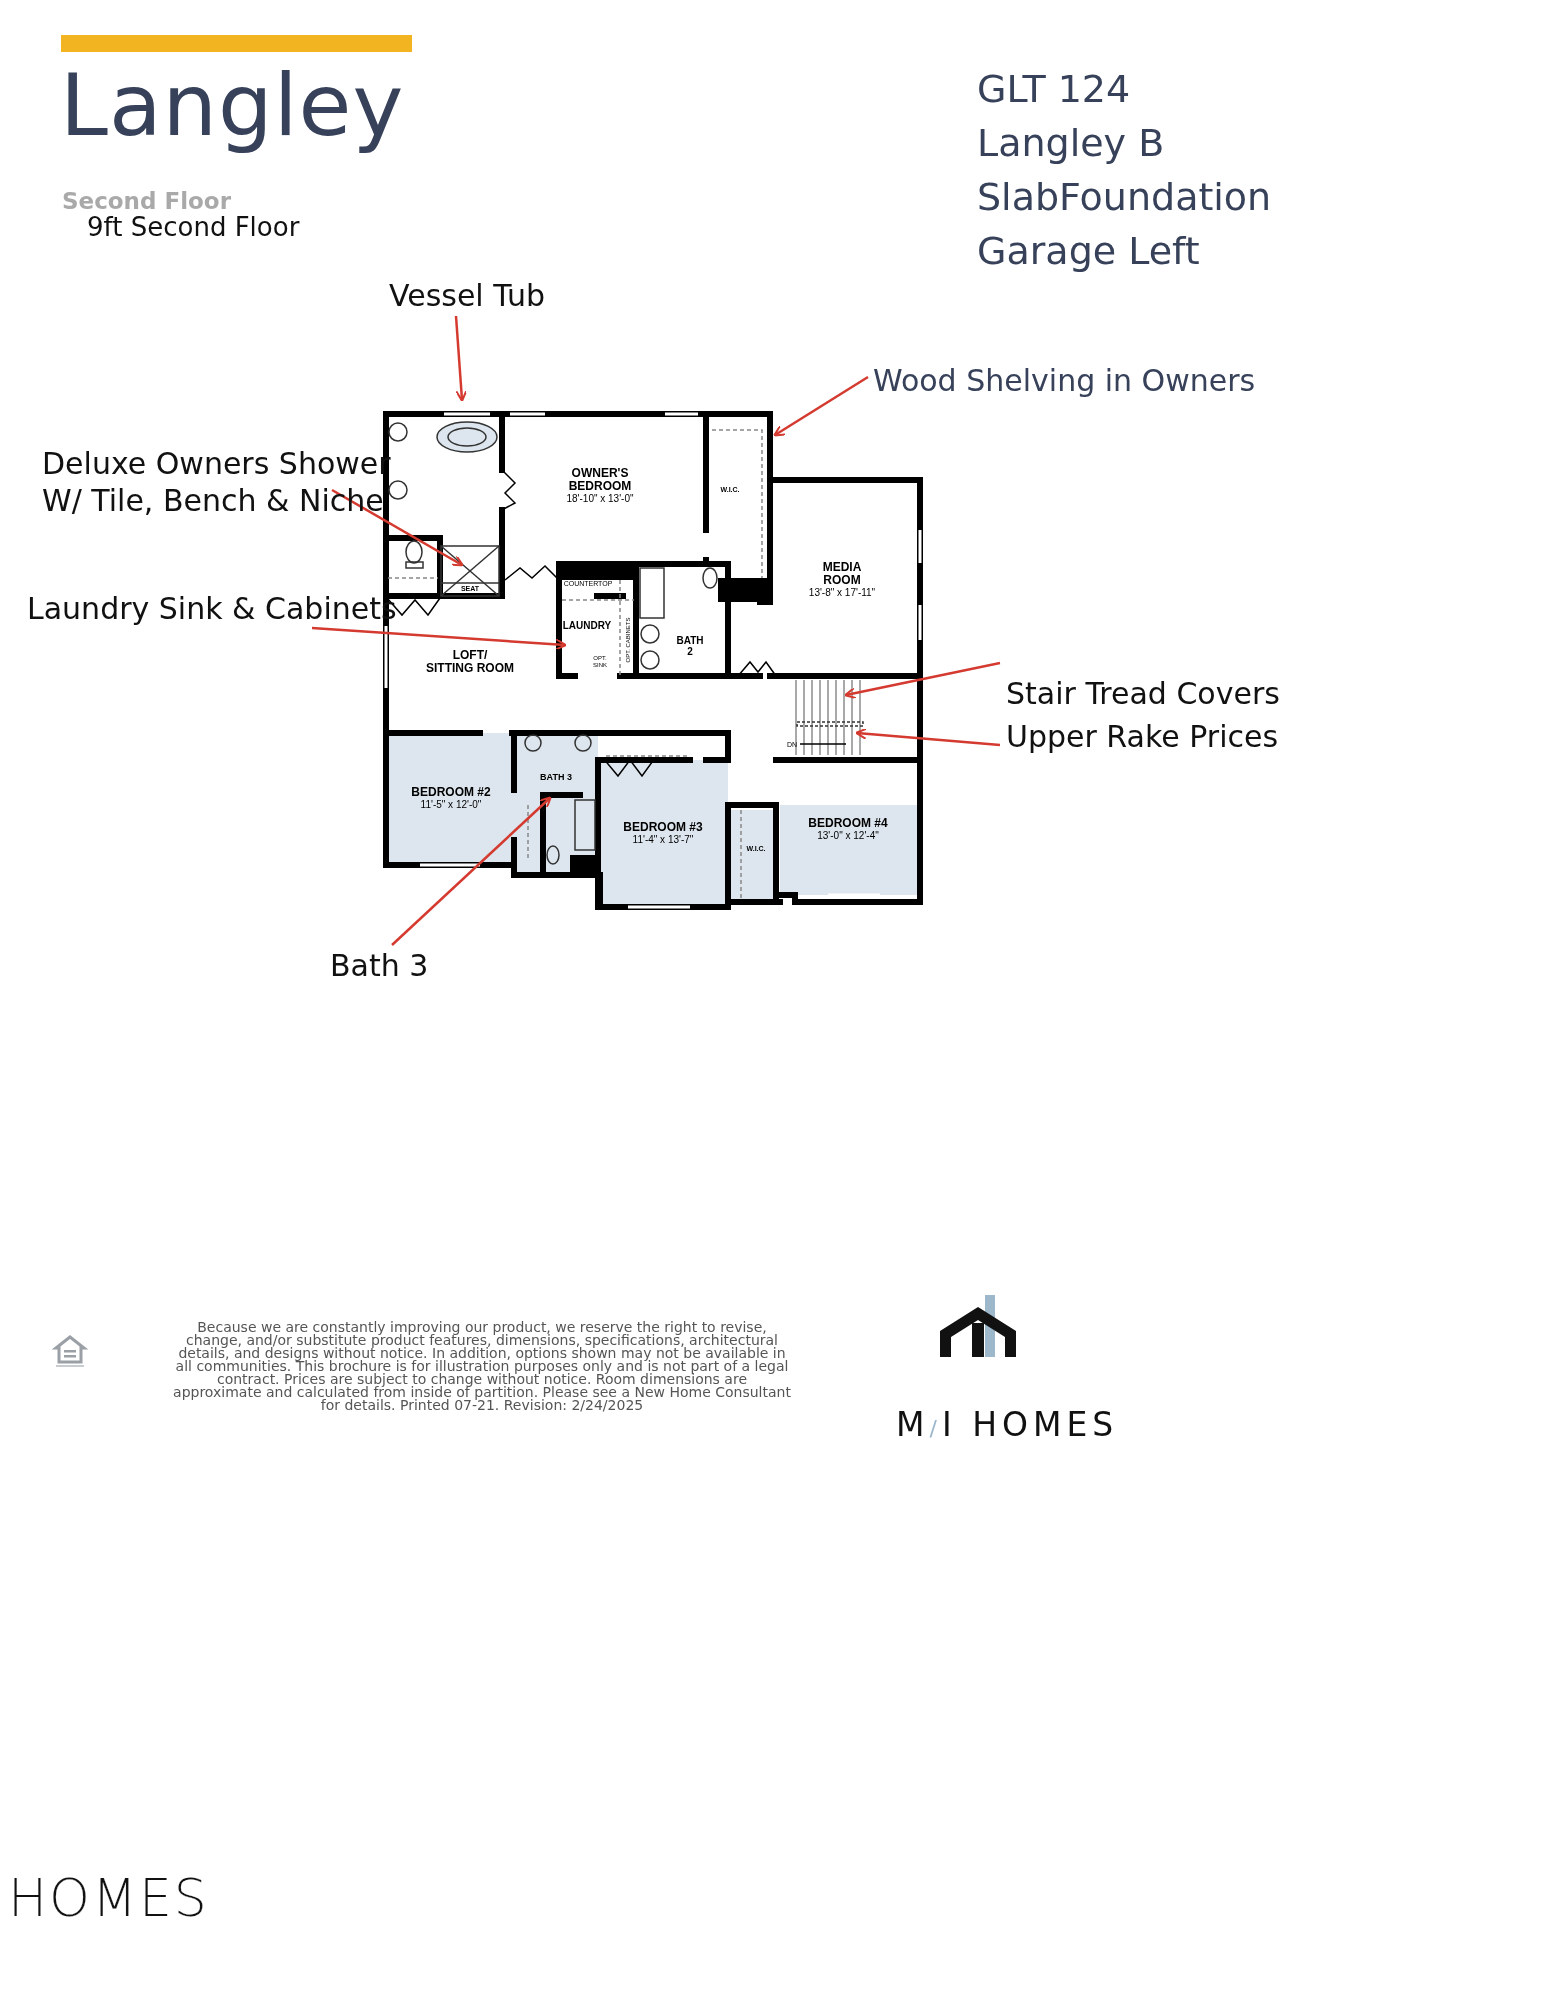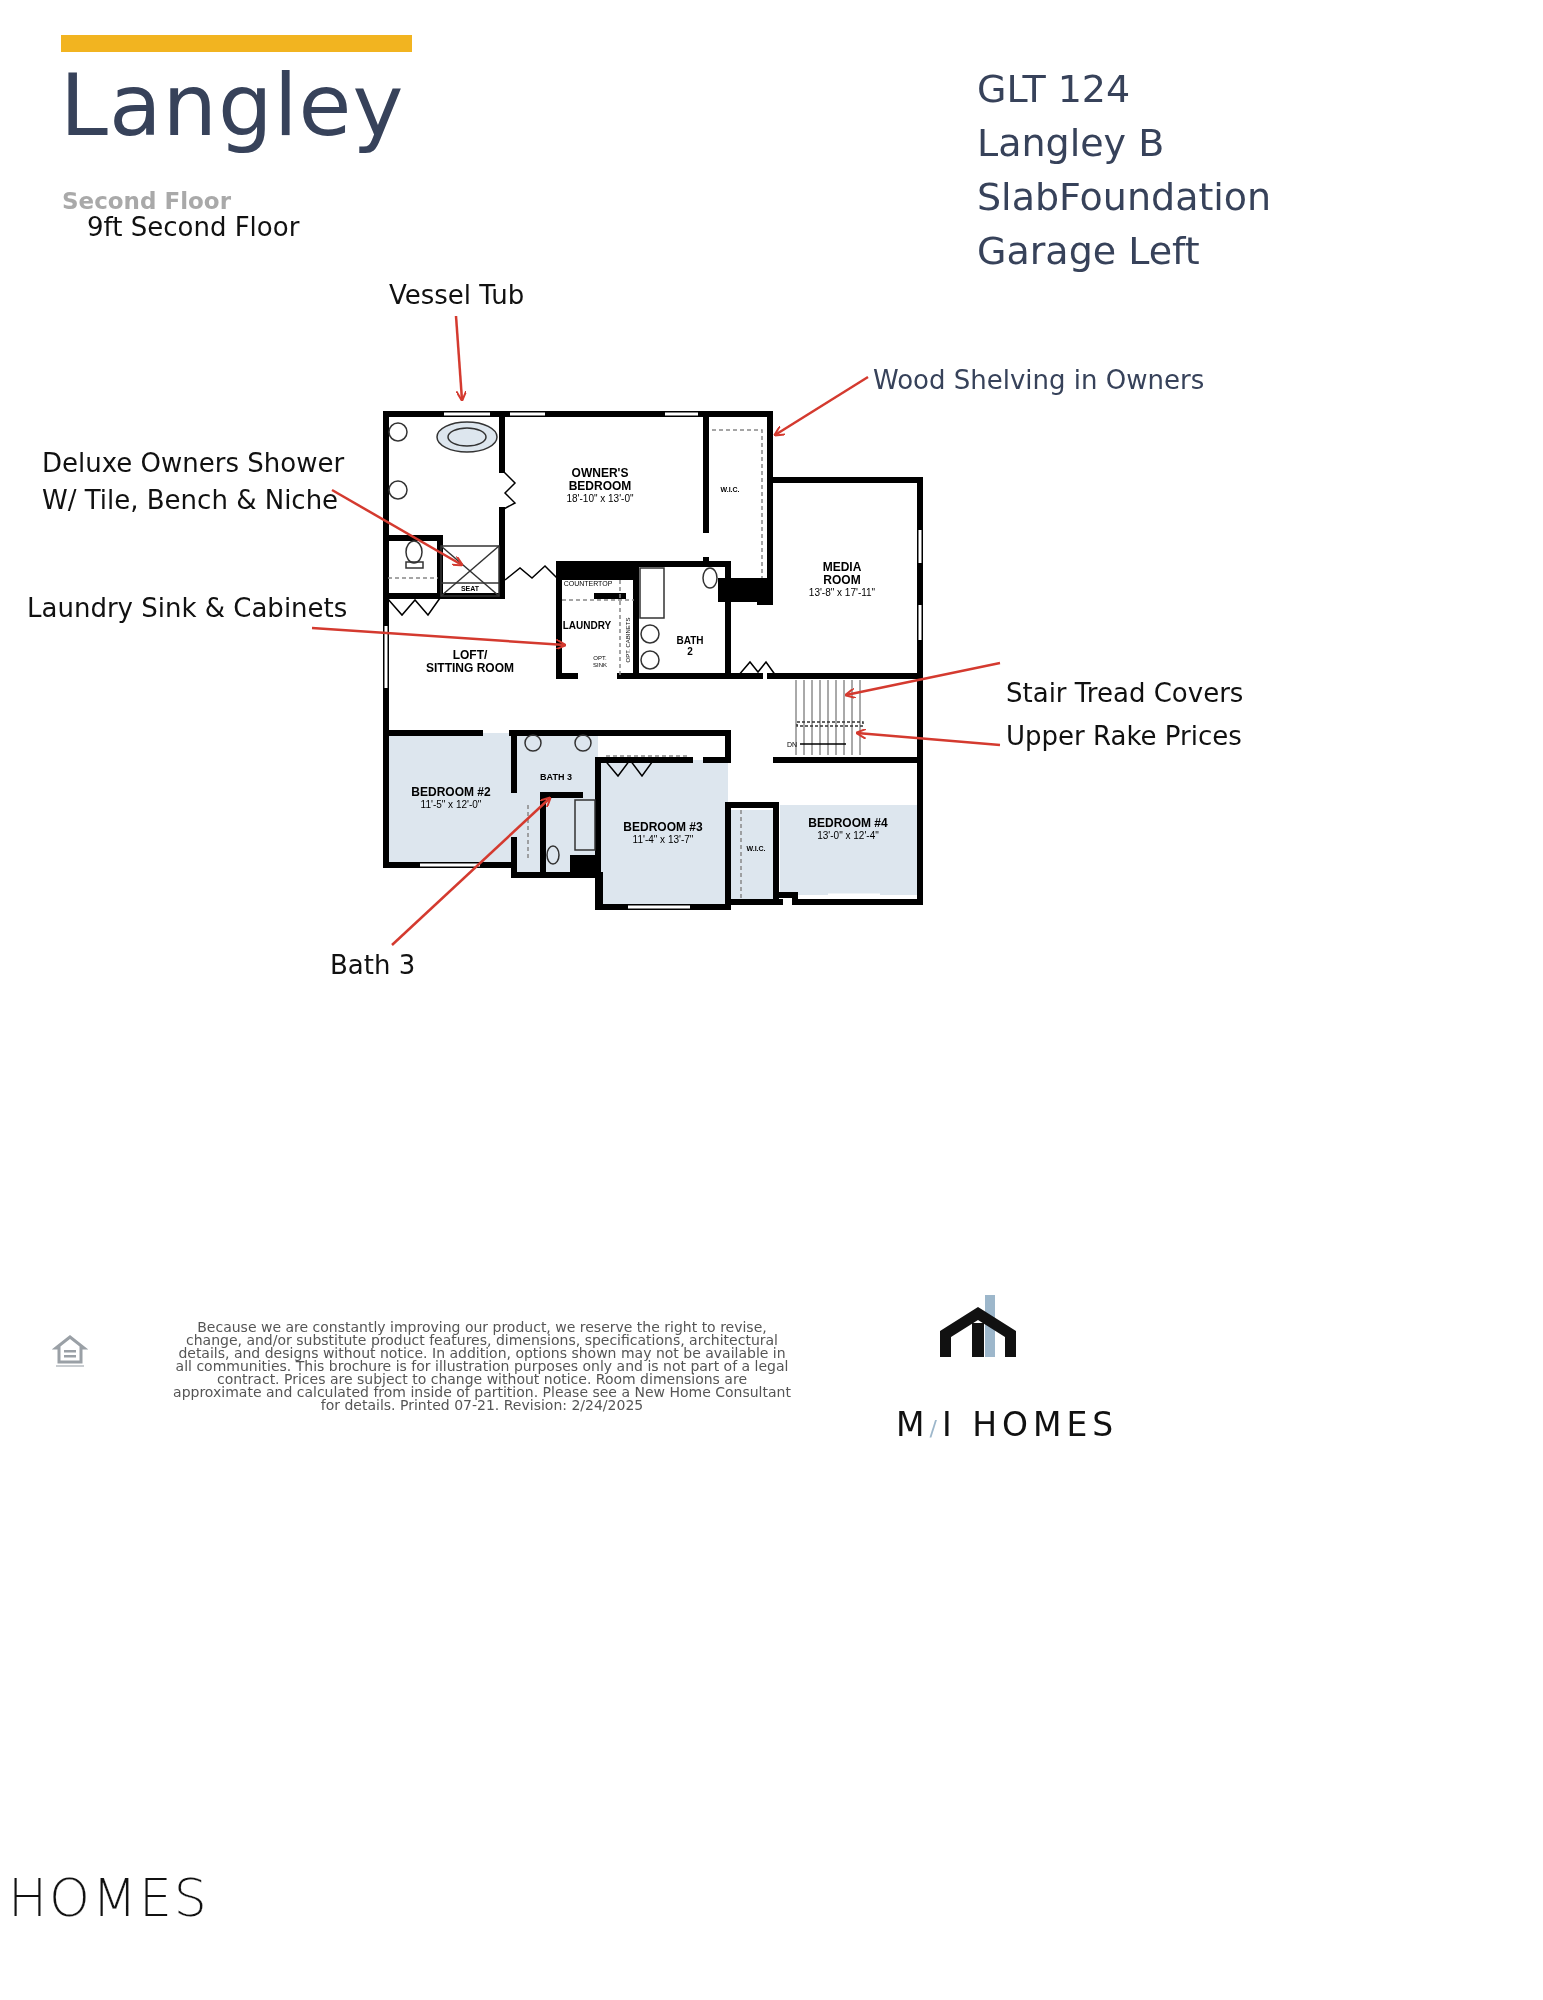--- a/index.html
+++ b/index.html
@@ -4,21 +4,21 @@
 <style>
   html, body { margin:0; padding:0; background:#ffffff; }
   body { width:1543px; height:2000px; position:relative; overflow:hidden; font-family:"DejaVu Sans", sans-serif; }
   .abs { position:absolute; }
   .accent-bar { left:61px; top:35px; width:351px; height:17px; background:#F2B420; }
   .title { left:60px; top:62px; font-size:86px; color:#37425A; letter-spacing:1px; line-height:1; }
   .subtitle-gray { left:62px; top:190px; font-size:23px; color:#A9A9A9; font-weight:bold; line-height:1; }
   .subtitle-dark { left:62px; top:214px; font-size:26px; color:#111111; line-height:1;margin-left:25px; }
   .lot-info { left:977px; top:62px; font-size:38px; color:#37425A; line-height:54px; }
   .lot-info div { white-space:nowrap; }
-  .callout { font-size:26px; color:#111; line-height:37px; white-space:nowrap; }
+  .callout { font-size:30px; color:#111; line-height:37px; white-space:nowrap; }
   .callout.blue { color:#37425A; }
   .plan-svg { left:0; top:0; }
   .disclaimer { left:172px; top:1321px; width:620px; font-size:14px; color:#555; text-align:center; line-height:13px; }
   .eho { left:52px; top:1332px; width:36px; height:38px; }
   .logo { left:868px; top:1295px; width:225px; height:120px; }
   .logo-text { left:896px; top:1372px; font-size:33px; color:#111; letter-spacing:5px; line-height:1; white-space:nowrap;margin-top:36px; }
   .dmls { left:8px; top:1872px; font-size:52px; color:#111; font-weight:100; letter-spacing:2px; line-height:1; font-family:"DejaVu Sans", sans-serif; -webkit-text-stroke:0.2px #fff; }
 </style>
 </head>
 <body>

